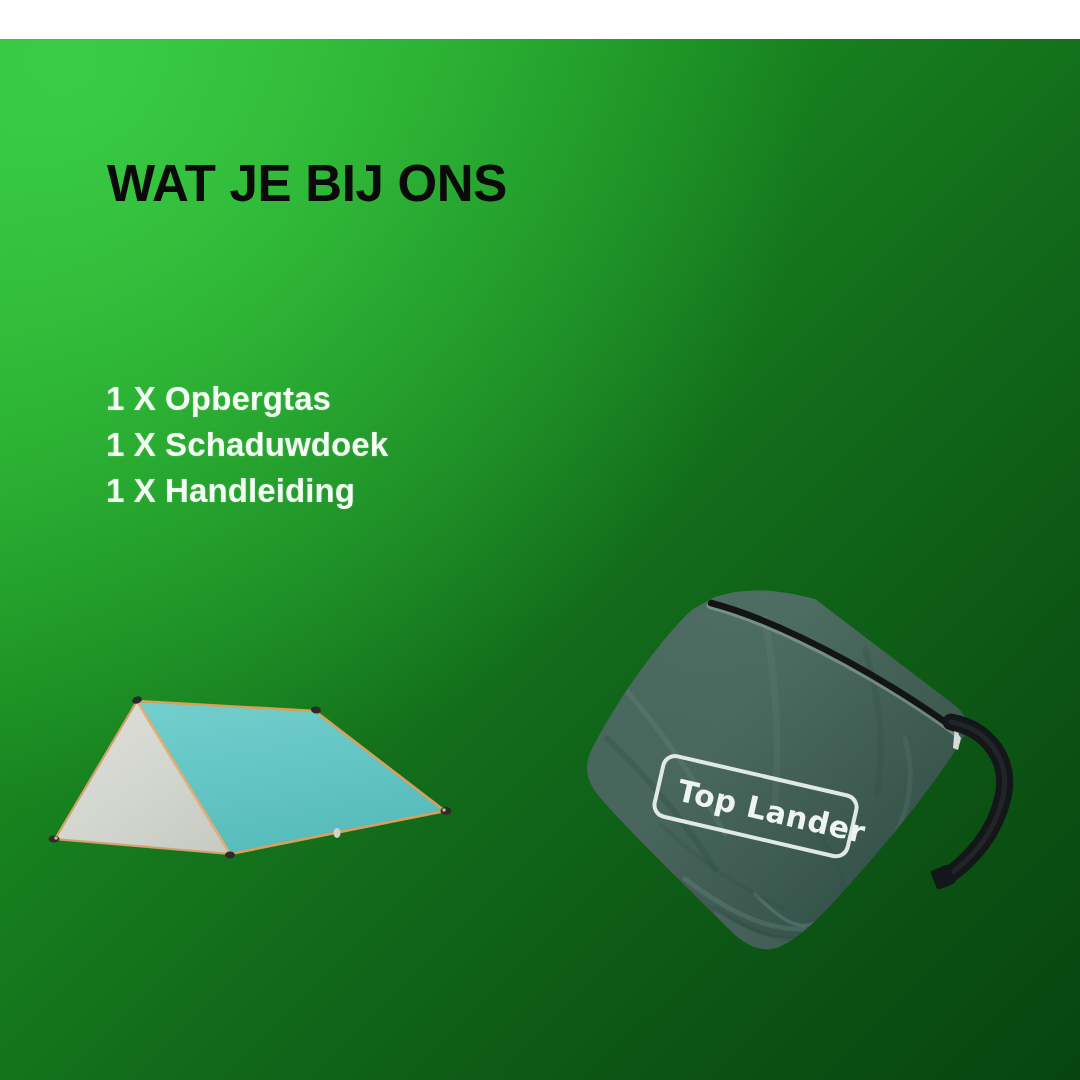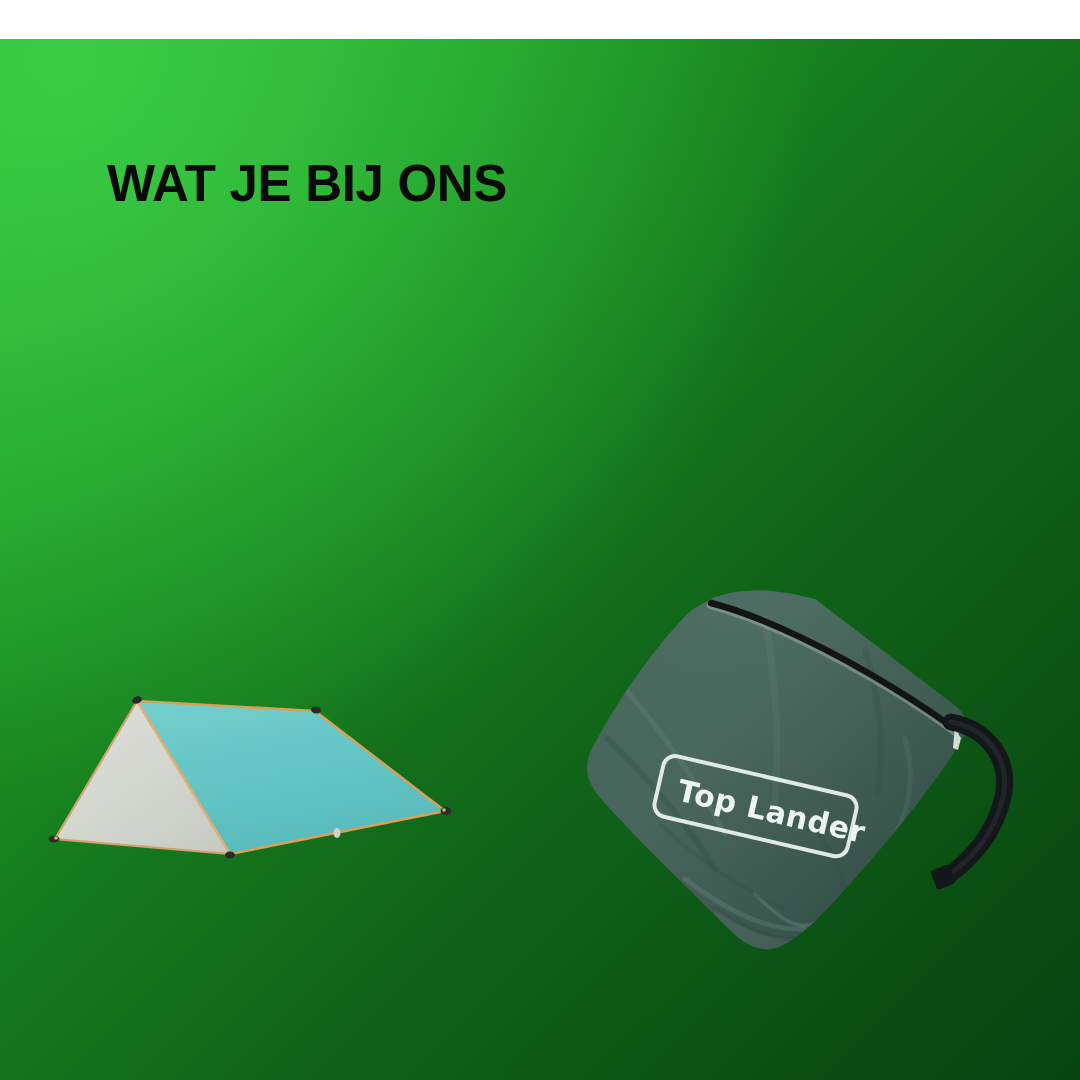--- a/index.html
+++ b/index.html
@@ -65,20 +65,25 @@
 </style>
 </head>
 <body>
 
 <div id="poster">
 
   <h1 class="heading">
     <span class="ln">WAT JE BIJ ONS</span>
   </h1>
 
+  <ul class="itemlist">
+    <li>1 X Opbergtas</li>
+    <li>1 X Schaduwdoek</li>
+    <li>1 X Handleiding</li>
+  </ul>
 
   <div class="tarp">
     <svg viewBox="0 0 460 230" xmlns="http://www.w3.org/2000/svg">
       <defs>
         <linearGradient id="canopyG" x1="0" y1="0" x2="0.35" y2="1">
           <stop offset="0%" stop-color="#74cfcd"></stop>
           <stop offset="45%" stop-color="#66c7c6"></stop>
           <stop offset="100%" stop-color="#58bcbc"></stop>
         </linearGradient>
         <linearGradient id="undersideG" x1="0.1" y1="0" x2="0.9" y2="1">

